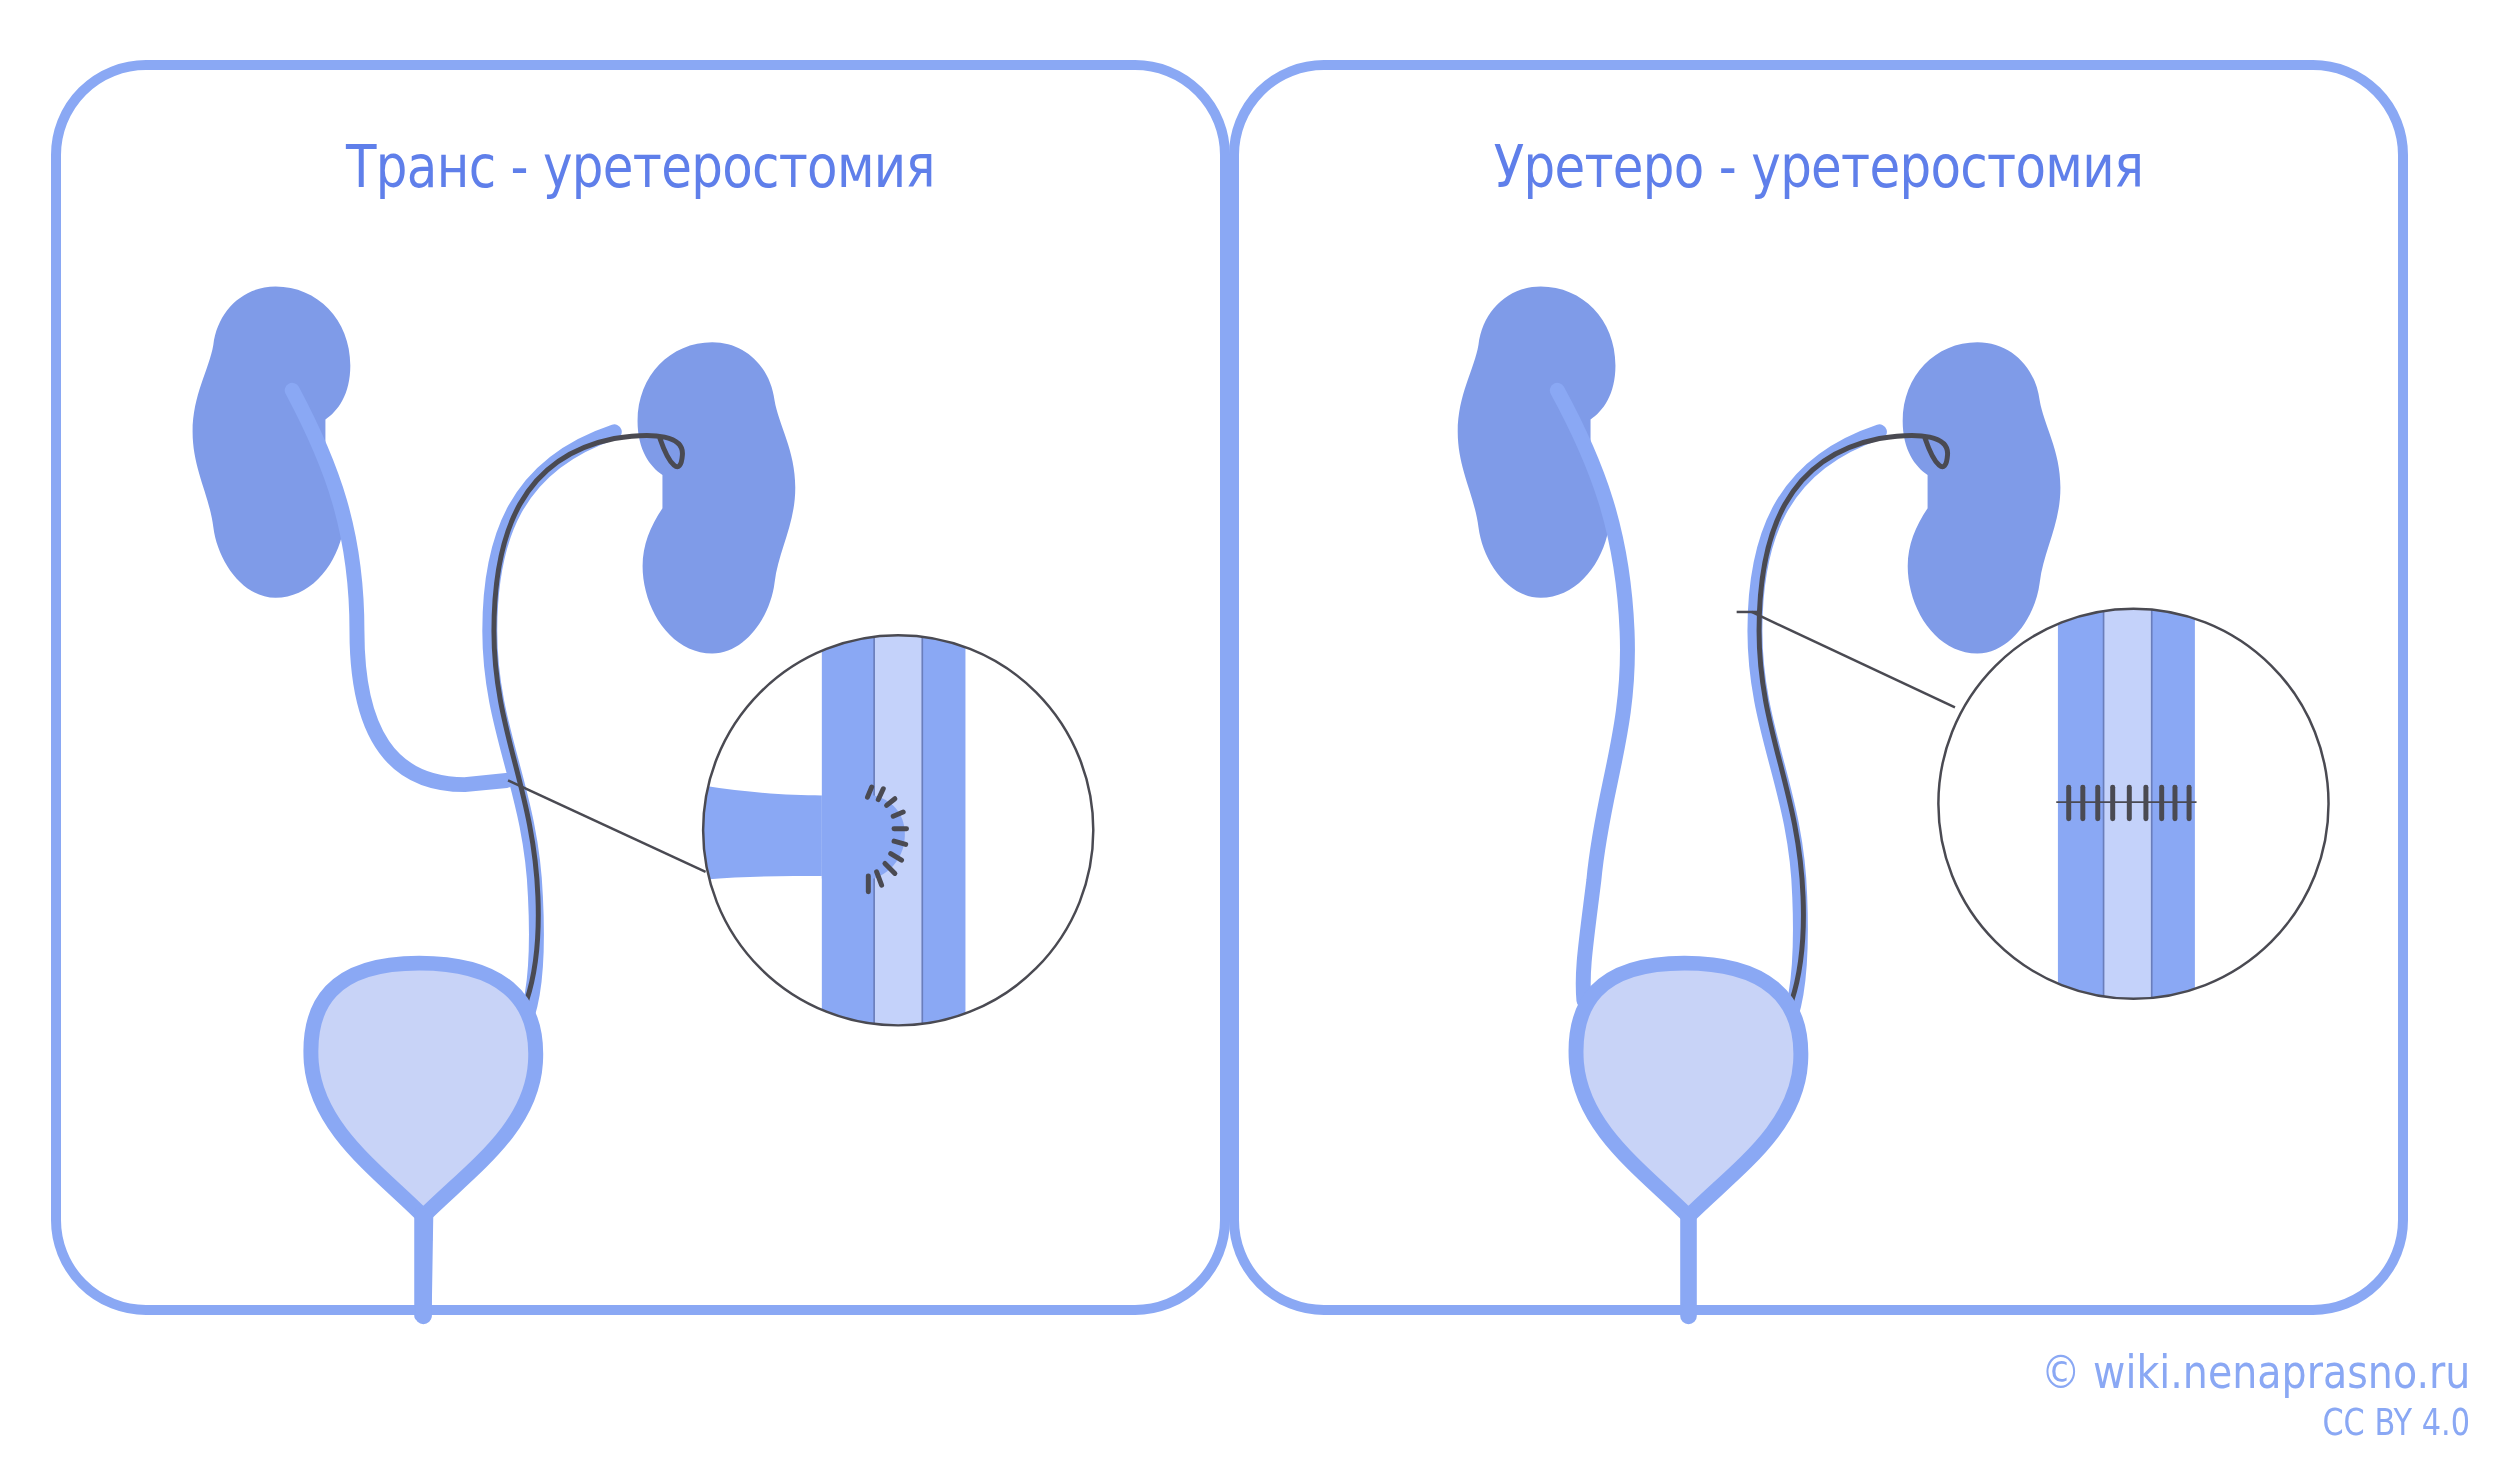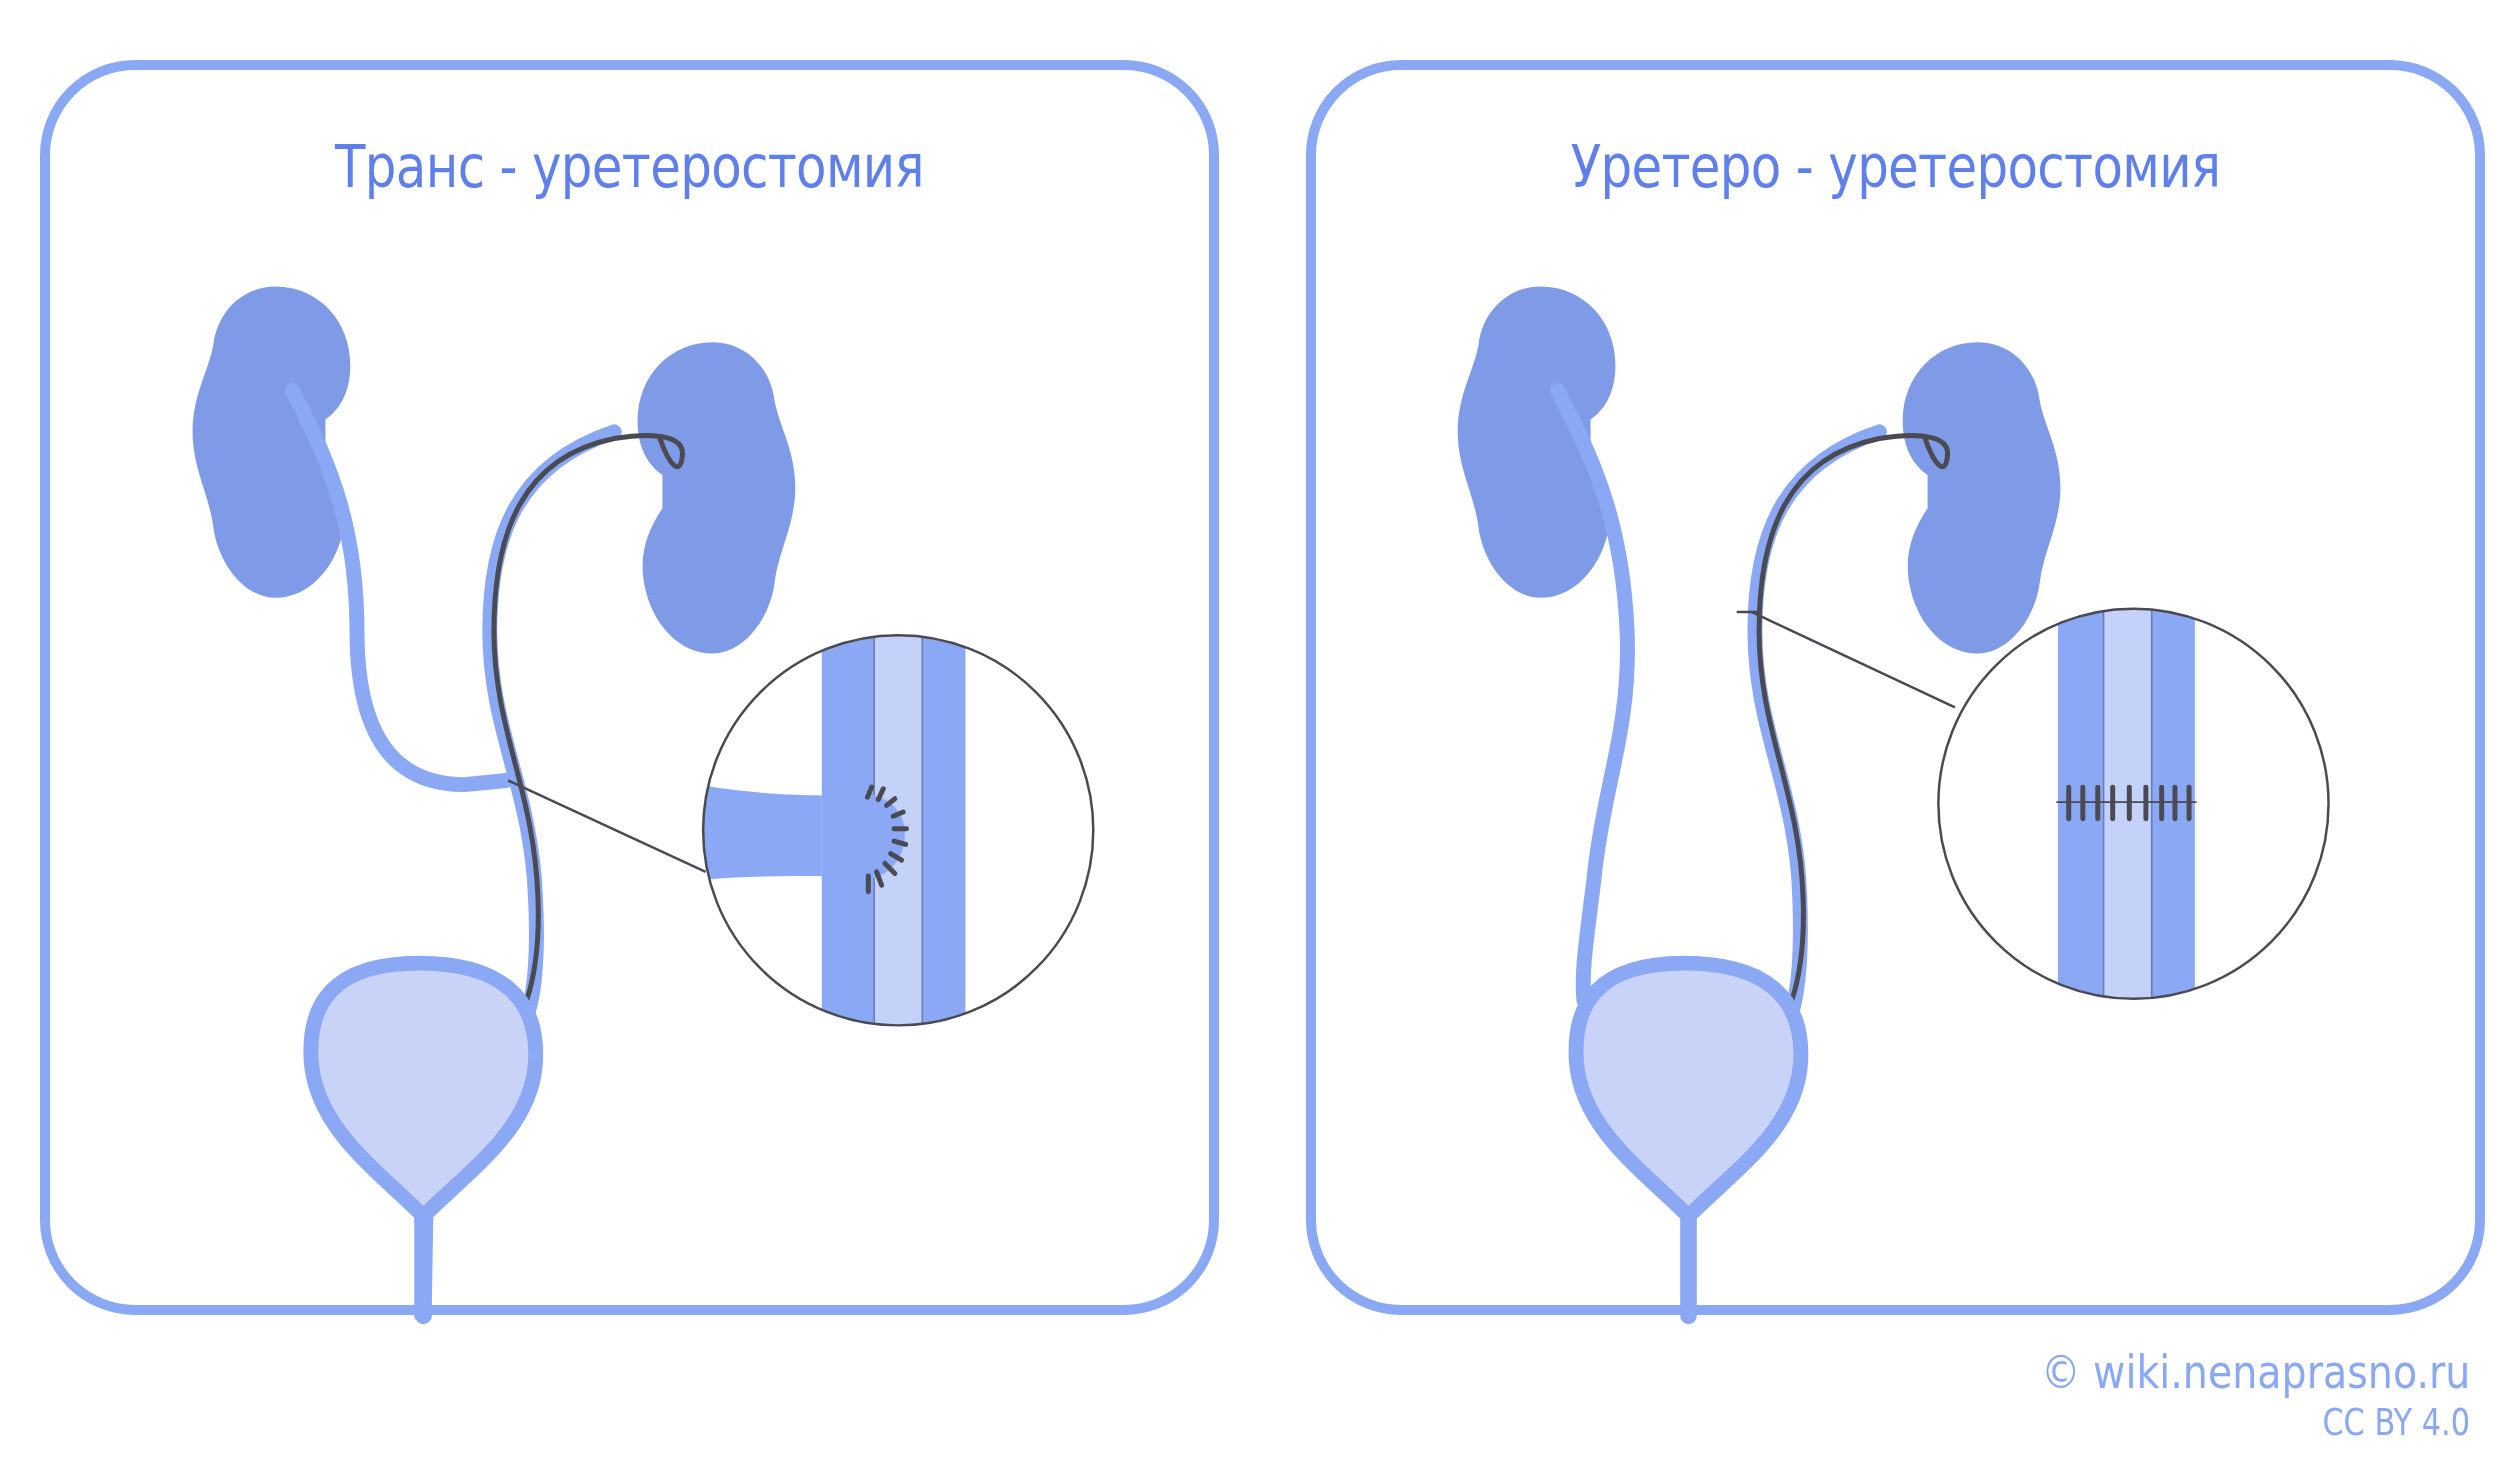--- a/index.html
+++ b/index.html
@@ -1,19 +1,19 @@
 <!DOCTYPE html>
 <html style="font-size:13.3px"><head>
 <meta charset="utf-8">
 <style>
   html, body { margin:0; padding:0; background:#ffffff; }
   body { width:2512px; height:1468px; position:relative; overflow:hidden; font-family:"DejaVu Sans", sans-serif; }
   .panel { position:absolute; top:60px; width:1179px; height:1255px; border:10px solid #8aa8f4; border-radius:95px; box-sizing:border-box; background:#fff; }
-  #panel-left { left:40px; }
-  #panel-right { left:1306px; }
+  #panel-left { left:51px; }
+  #panel-right { left:1229px; }
   .panel-title { position:absolute; top:63px; left:0; right:0; text-align:center; font-size:58px; color:#5f7fea; letter-spacing:-0.8px; font-family:"DejaVu Sans", sans-serif; font-weight:normal; transform:scaleX(0.86); }
   svg.art { position:absolute; left:0; top:0; }
   .credit { position:absolute; right:42px; text-align:right; color:#8aa8f4; font-family:"DejaVu Sans", sans-serif; }
   #credit-site { top:1345px; font-size:46px; transform-origin:right; transform:scaleX(0.86); }
   #credit-license { top:1401px; font-size:37px; transform-origin:right; transform:scaleX(0.82); }
 </style>
 </head>
 <body>
 
 <div class="panel" id="panel-left">

